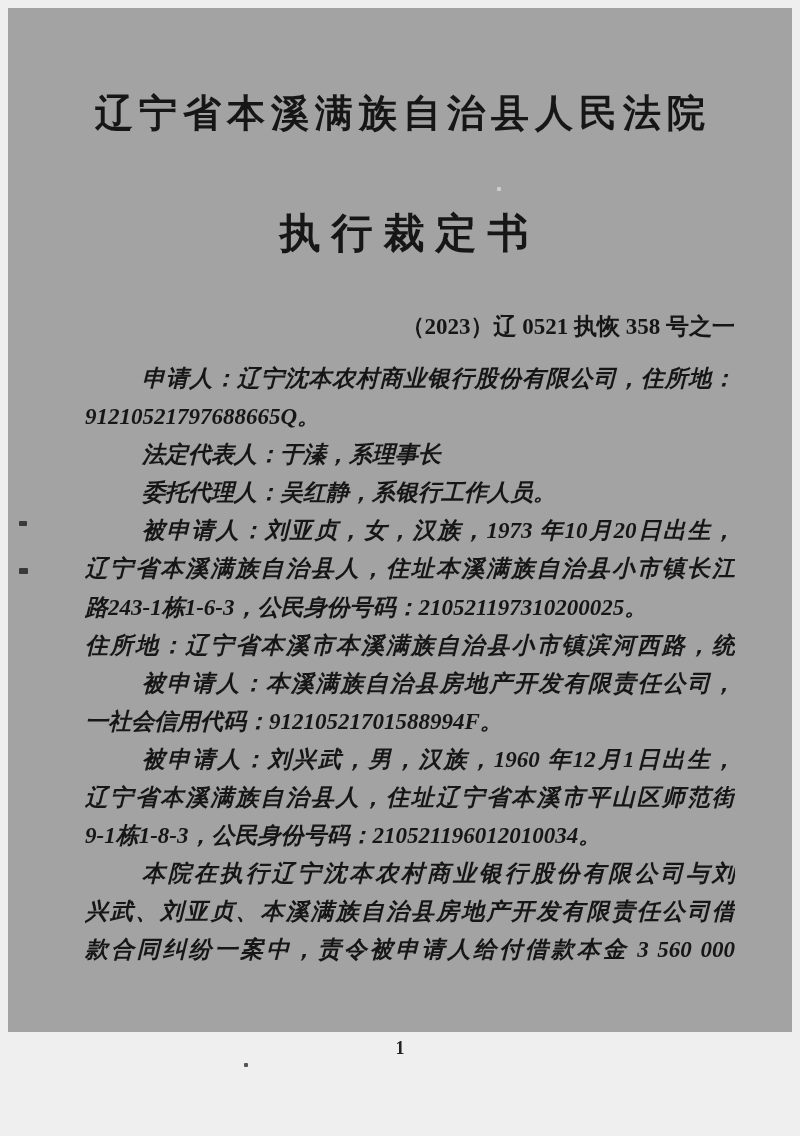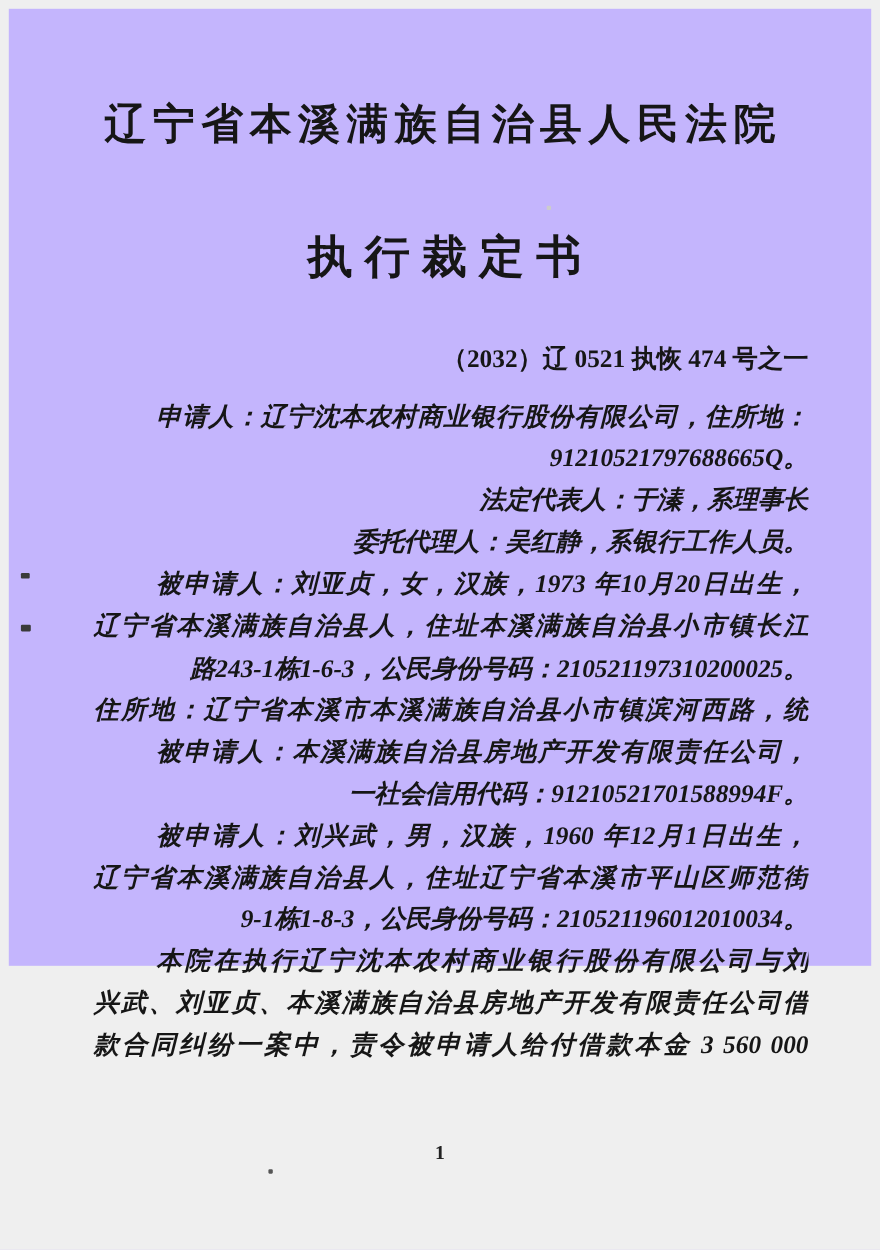--- a/index.html
+++ b/index.html
@@ -15,22 +15,22 @@
     position: relative;
     width: 800px;
     height: 1136px;
     background: #efefef;
   }
   .page {
     position: absolute;
     left: 8px;
     top: 8px;
     width: 784px;
-    height: 870px;
-    background: #c4b5fd;
+    height: 1024px;
+    background: #a3a3a3;
   }
   .court-name {
     position: absolute;
     top: 84px;
     left: 0;
     width: 100%;
     margin: 0;
     text-align: center;
     font-size: 38px;
     line-height: 1.15;
@@ -70,21 +70,21 @@
     left: 77px;
     width: 650px;
     font-size: 23px;
     font-weight: 600;
     color: #161616;
     font-style: italic;
   }
   .line {
     height: 38.1px;
     line-height: 38.1px;
-    text-align: right;
+    text-align: left;
     overflow: hidden;
   }
   .line.fill {
     text-align: justify;
     text-align-last: justify;
   }
   .line.indent {
     padding-left: 57px;
   }
   .page-number {
@@ -110,21 +110,21 @@
 </head>
 <body>
 
 <div class="canvas">
   <div class="page">
 
     <h1 class="court-name">辽宁省本溪满族自治县人民法院</h1>
 
     <h2 class="doc-title">执行裁定书</h2>
 
-    <div class="case-number">（2032）辽 0521 执恢 474 号之一</div>
+    <div class="case-number">（2023）辽 0521 执恢 358 号之一</div>
 
     <div class="body-lines">
         <div class="line indent fill">申请人：辽宁沈本农村商业银行股份有限公司，住所地：</div>
         <div class="line">91210521797688665Q。</div>
         <div class="line indent">法定代表人：于溱，系理事长</div>
         <div class="line indent">委托代理人：吴红静，系银行工作人员。</div>
         <div class="line indent fill">被申请人：刘亚贞，女，汉族，1973 年10月20日出生，</div>
         <div class="line fill">辽宁省本溪满族自治县人，住址本溪满族自治县小市镇长江</div>
         <div class="line">路243-1栋1-6-3，公民身份号码：210521197310200025。</div>
         <div class="line fill">住所地：辽宁省本溪市本溪满族自治县小市镇滨河西路，统</div>

